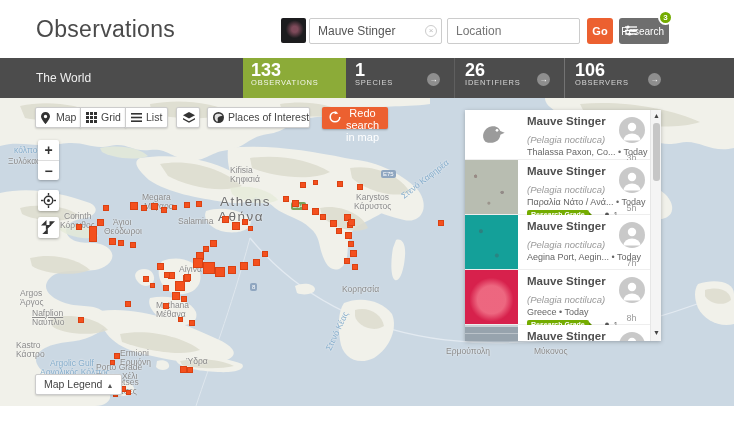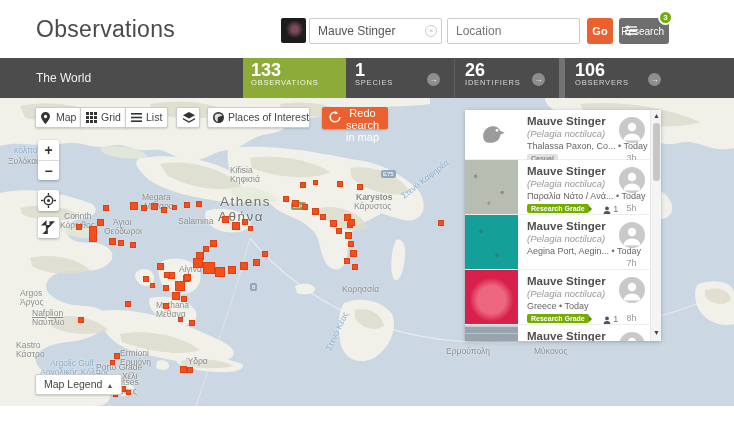--- a/index.html
+++ b/index.html
@@ -21,21 +21,21 @@
 
   
   .statsbar { position:absolute; left:0; top:58px; width:734px; height:40px; background:#4c4c4c; color:#fff; }
   .place-name { position:absolute; left:36px; top:13px; font-size:12px; color:#f0f0f0; }
   .stat { position:absolute; top:0; height:40px; padding-top:5px; }
   .stat .v { font-size:18px; font-weight:bold; line-height:15px; }
   .stat .l { font-size:7.5px; letter-spacing:.8px; color:rgba(255,255,255,.75); }
   .stat-obs { left:243px; width:103px; background:#8cab38; padding-left:8px; }
   .stat-obs .l { color:rgba(255,255,255,.9); }
   .stat-sp  { left:355px; width:100px; border-right:1px solid #5f5f5f; }
-  .stat-id  { left:465px; width:100px; border-right:6px solid #737373; }
+  .stat-id  { left:465px; width:100px; border-right:1px solid #737373; }
   .stat-ob  { left:575px; width:110px; }
   .stat-arrow { position:absolute; top:15px; width:13px; height:13px; background:#8e8e8e; border-radius:50%; color:#fff; font-size:8px; line-height:13px; text-align:center; cursor:pointer; }
 
   
   .map { position:absolute; left:0; top:98px; width:734px; height:308px; background:#cbd8e3; overflow:hidden; }
   .map svg.terrain { position:absolute; left:0; top:0; }
   .marker { position:absolute; background:#f4501e; border:1px solid rgba(170,40,0,.35); }
   .map-label { position:absolute; color:#8a8a8a; font-size:8.5px; white-space:nowrap; text-shadow:0 0 2px #fff; }
   .map-label.lg { font-size:13.5px; color:#6e6e6e; letter-spacing:1.5px; }
   .map-label.blue { color:#84accb; }
@@ -67,21 +67,21 @@
   .obs-row { position:relative; height:55px; border-bottom:1px solid #eee; background:#fff; cursor:pointer; }
   .obs-row:first-child { height:50px; }
   .obs-thumb { position:absolute; left:0; top:0; bottom:0; width:53px; }
   .thumb-speckle { background-image:radial-gradient(circle at 20% 30%, rgba(120,90,90,.5) 0 1.5px, transparent 2px), radial-gradient(circle at 70% 60%, rgba(110,90,95,.5) 0 1.5px, transparent 2px), radial-gradient(circle at 45% 80%, rgba(120,100,95,.45) 0 1px, transparent 2px); }
   .thumb-sea { background-image:linear-gradient(180deg, rgba(255,255,255,.5) 0 2px, transparent 2px 8px, rgba(255,255,255,.35) 8px 9px, transparent 9px); }
   .thumb-red { background-image:radial-gradient(circle at 50% 55%, rgba(255,160,170,.55) 0 14px, transparent 22px); }
   .thumb-teal { background-image:radial-gradient(circle at 30% 30%, rgba(90,70,80,.35) 0 1.5px, transparent 2.5px), radial-gradient(circle at 60% 75%, rgba(90,70,80,.3) 0 1.5px, transparent 2.5px); }
   .bird-ph { position:absolute; left:10px; top:9px; }
   .obs-body { position:absolute; left:62px; top:5px; width:95px; }
   .obs-name { font-size:11.5px; font-weight:bold; color:#4f4f4f; }
-  .obs-sci { font-size:9.5px; font-style:italic; color:#9a9a9a; margin-top:1px; }
+  .obs-sci { font-size:9.5px; font-style:italic; color:#9a9a9a; margin-top:7px; }
   .obs-place { font-size:9px; color:#666; margin-top:2px; white-space:nowrap; }
   .obs-foot { margin-top:3px; height:11px; }
   .badge { display:inline-block; position:relative; font-size:7px; font-weight:bold; padding:1px 4px; border-radius:2px; vertical-align:top; }
   .badge[data-type="research"] { background:#74ac00; color:#fff; }
   .badge[data-type="research"]::after { content:""; position:absolute; right:-3px; top:2px; border-top:3px solid transparent; border-bottom:3px solid transparent; border-left:3px solid #5d8a00; }
   .badge[data-type="casual"] { background:#e2e2e2; color:#888; }
   .idcount { display:inline-block; margin-left:10px; font-size:9px; color:#777; vertical-align:top; }
   .idcount svg { vertical-align:-2px; margin-right:2px; }
   .obs-right { position:absolute; right:16px; top:7px; width:27px; text-align:center; }
   .avatar { width:26px; height:26px; }
@@ -226,21 +226,21 @@
         <div class="map-label" style="left: 32px; top: 219px;">Ναύπλιο</div>
         <div class="map-label" style="left: 120px; top: 250px;">Ermioni</div>
         <div class="map-label" style="left: 120px; top: 259px;">Ερμιόνη</div>
         <div class="map-label" style="left: 96px; top: 264px;">Porto Grade</div>
         <div class="map-label" style="left: 96px; top: 273px;">Πόρτο Χέλι</div>
         <div class="map-label" style="left: 186px; top: 258px;">Ύδρα</div>
         <div class="map-label" style="left: 108px; top: 279px;">Spetses</div>
         <div class="map-label" style="left: 106px; top: 288px;">Σπέτσες</div>
         <div class="map-label" style="left: 16px; top: 242px;">Kastro</div>
         <div class="map-label" style="left: 16px; top: 251px;">Κάστρο</div>
-        <div class="map-label" style="left: 356px; top: 94px; font-weight: bold;">Karystos</div>
+        <div class="map-label" style="left: 356px; top: 94px;">Karystos</div>
         <div class="map-label" style="left: 354px; top: 103px;">Κάρυστος</div>
         <div class="map-label" style="left: 342px; top: 186px;">Κορησσία</div>
         <div class="map-label" style="left: 446px; top: 248px;">Ερμούπολη</div>
         <div class="map-label" style="left: 534px; top: 248px;">Μύκονος</div>
         <div class="map-label" style="left: 8px; top: 58px;">Ξυλόκαστρο</div>
         <div class="map-label blue" style="left: 14px; top: 47px;">κόλπος</div>
         <div class="map-label blue" style="left: 50px; top: 260px;">Argolic Gulf</div>
         <div class="map-label blue" style="left: 40px; top: 269px;">Αργολικός Κόλπος</div>
         <div class="map-label blue" style="left: 396px; top: 76px; transform: rotate(-38deg);">Στενό Καφηρέα</div>
         <div class="map-label blue" style="left: 316px; top: 228px; transform: rotate(-65deg);">Στενό Κέας</div>

